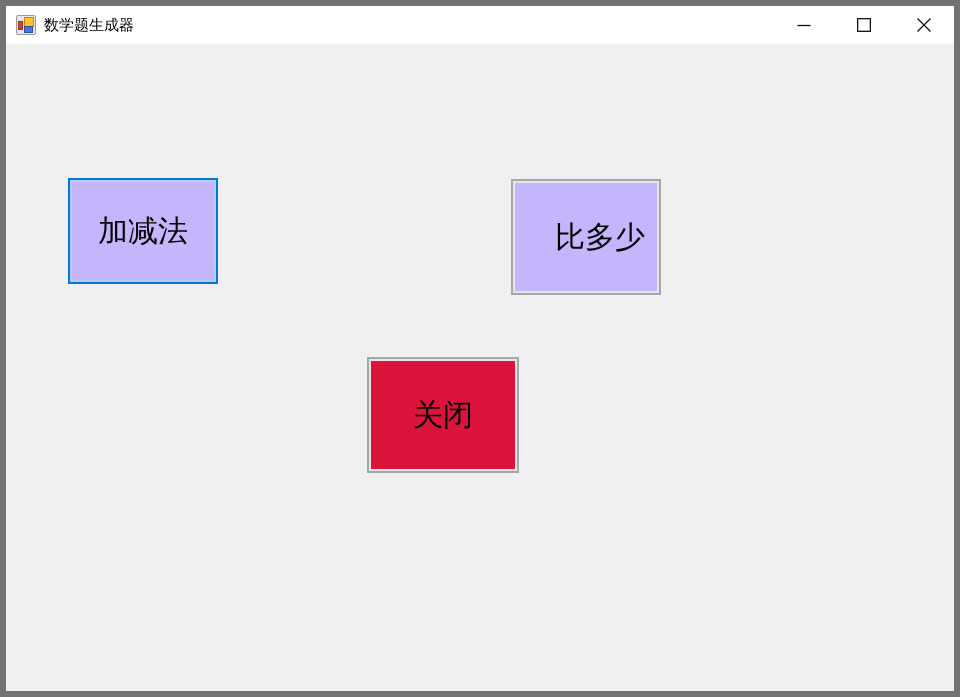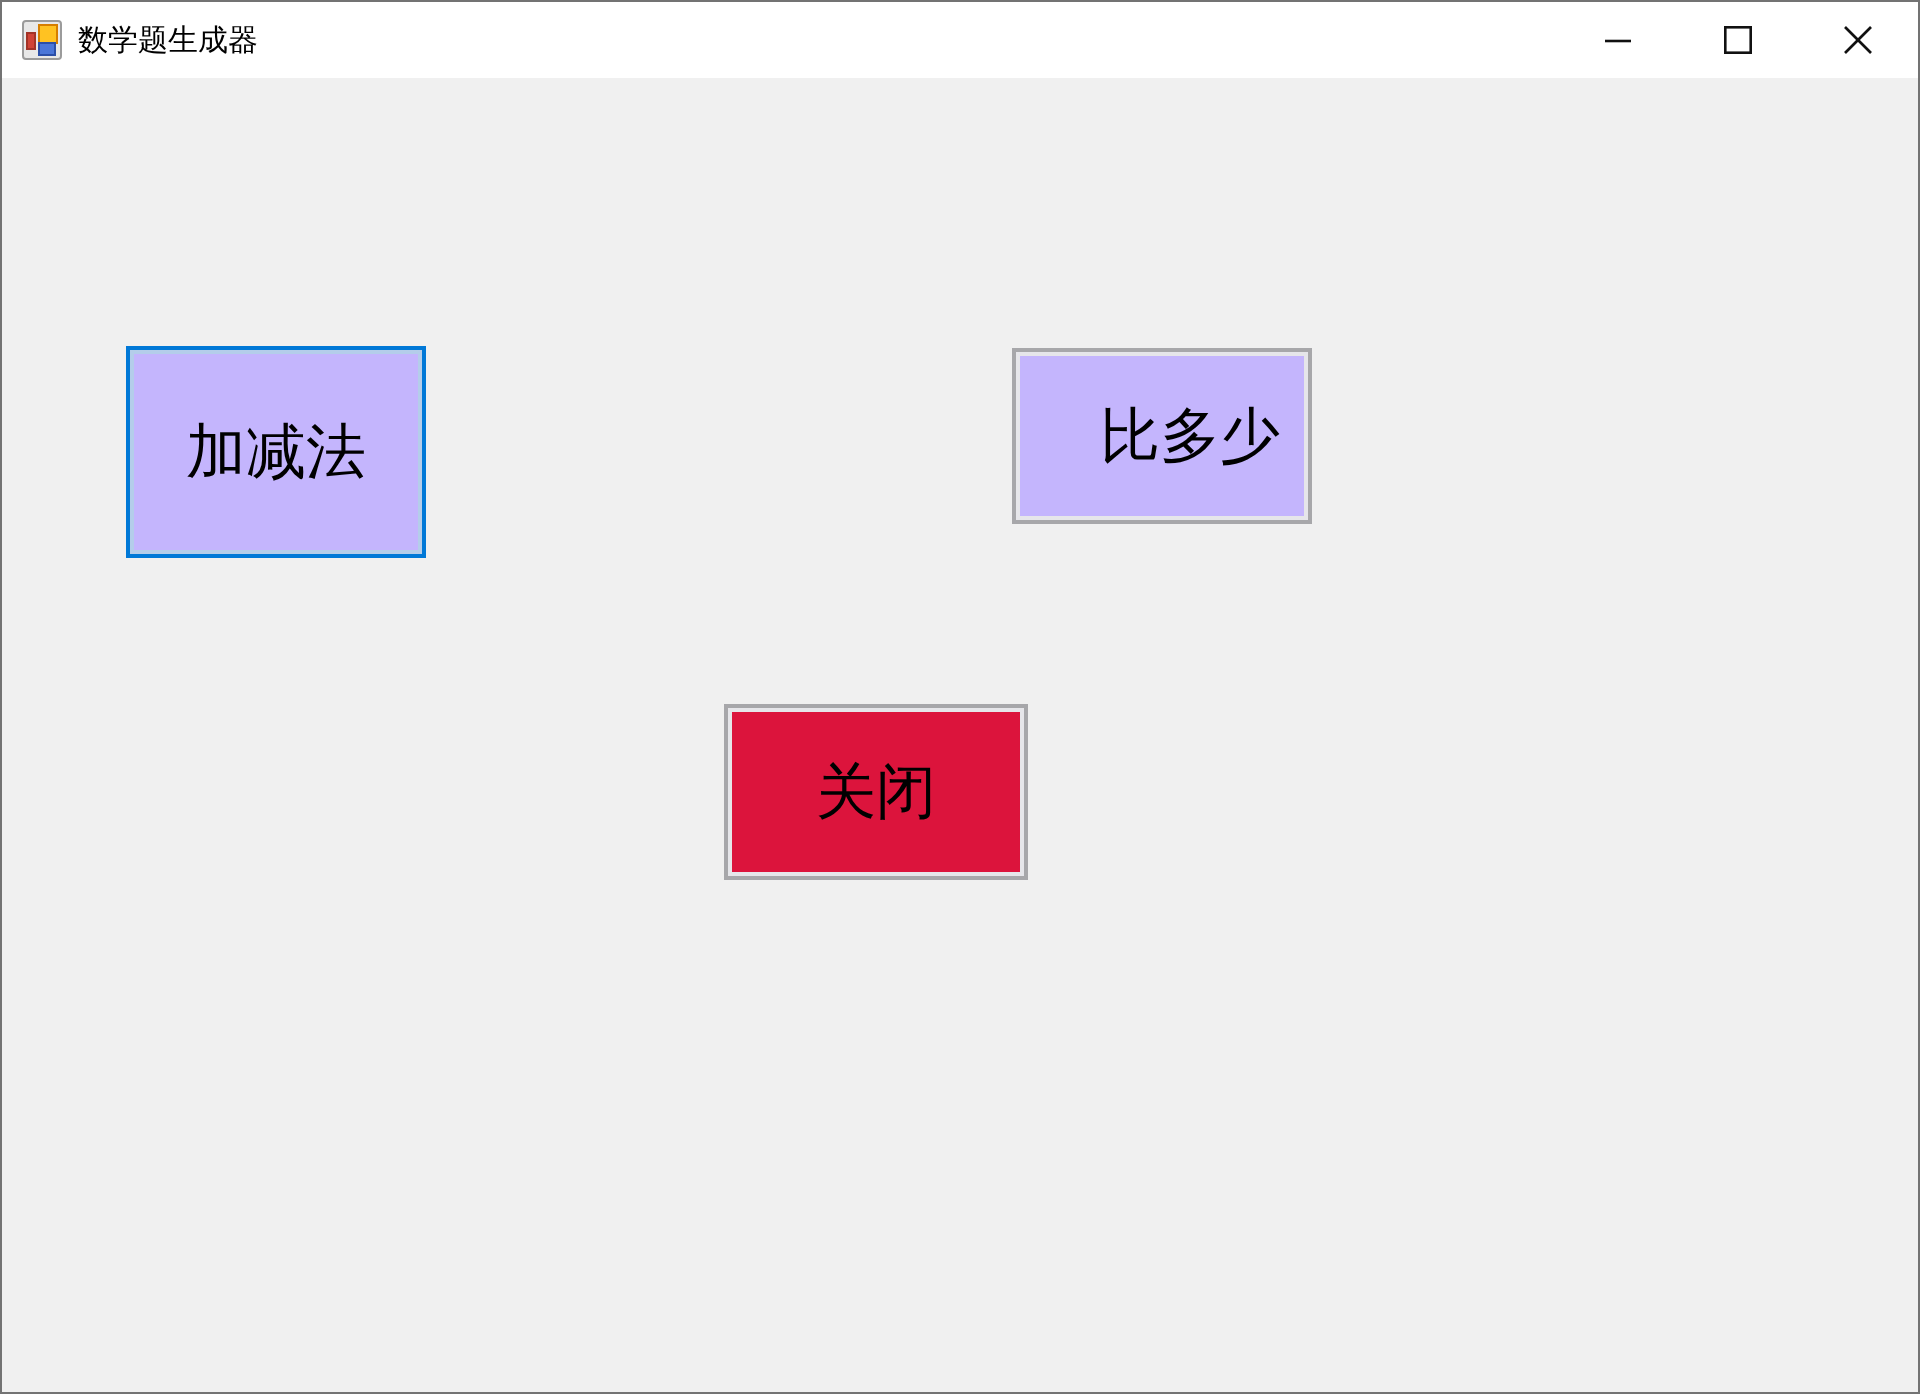--- a/index.html
+++ b/index.html
@@ -3,21 +3,21 @@
 <meta charset="utf-8">
 <style>
   * { margin: 0; padding: 0; box-sizing: border-box; }
   html, body { background: #ffffff; }
   body { font-family: "Liberation Sans", sans-serif; }
 
   .window {
     position: relative;
     width: 960px;
     height: 697px;
-    border: 1px solid #737373;
+    border: 6px solid #737373;
     background: #f0f0f0;
     overflow: hidden;
   }
 
   
   .titlebar {
     position: absolute;
     top: 0; left: 0; right: 0;
     height: 38px;
     background: #ffffff;
@@ -82,23 +82,23 @@
   }
   .btn-focused {
     border: 2px solid #0078d7;
     box-shadow: inset 0 0 0 2px #b4cdea;
   }
   .btn-blue { background: #c4b5fd; }
   .btn-red  { background: #dc143c; }
 
   .pos-b1 { left: 62px;  top: 172px; width: 150px; height: 106px; }
   .pos-b2 { left: 291px; top: 173px; width: 150px; height: 104px; }
-  .pos-b3 { left: 505px; top: 173px; width: 150px; height: 88px; padding-left: 28px; }
+  .pos-b3 { left: 505px; top: 173px; width: 150px; height: 116px; padding-left: 28px; }
   .pos-b4 { left: 716px; top: 173px; width: 150px; height: 104px; }
-  .pos-close { left: 361px; top: 351px; width: 152px; height: 88px; }
+  .pos-close { left: 361px; top: 351px; width: 152px; height: 116px; }
 </style>
 </head>
 <body>
 
 <div class="window">
 
   <div class="titlebar">
     <div class="app-icon">
       <div class="sq-orange"></div>
       <div class="sq-red"></div>

